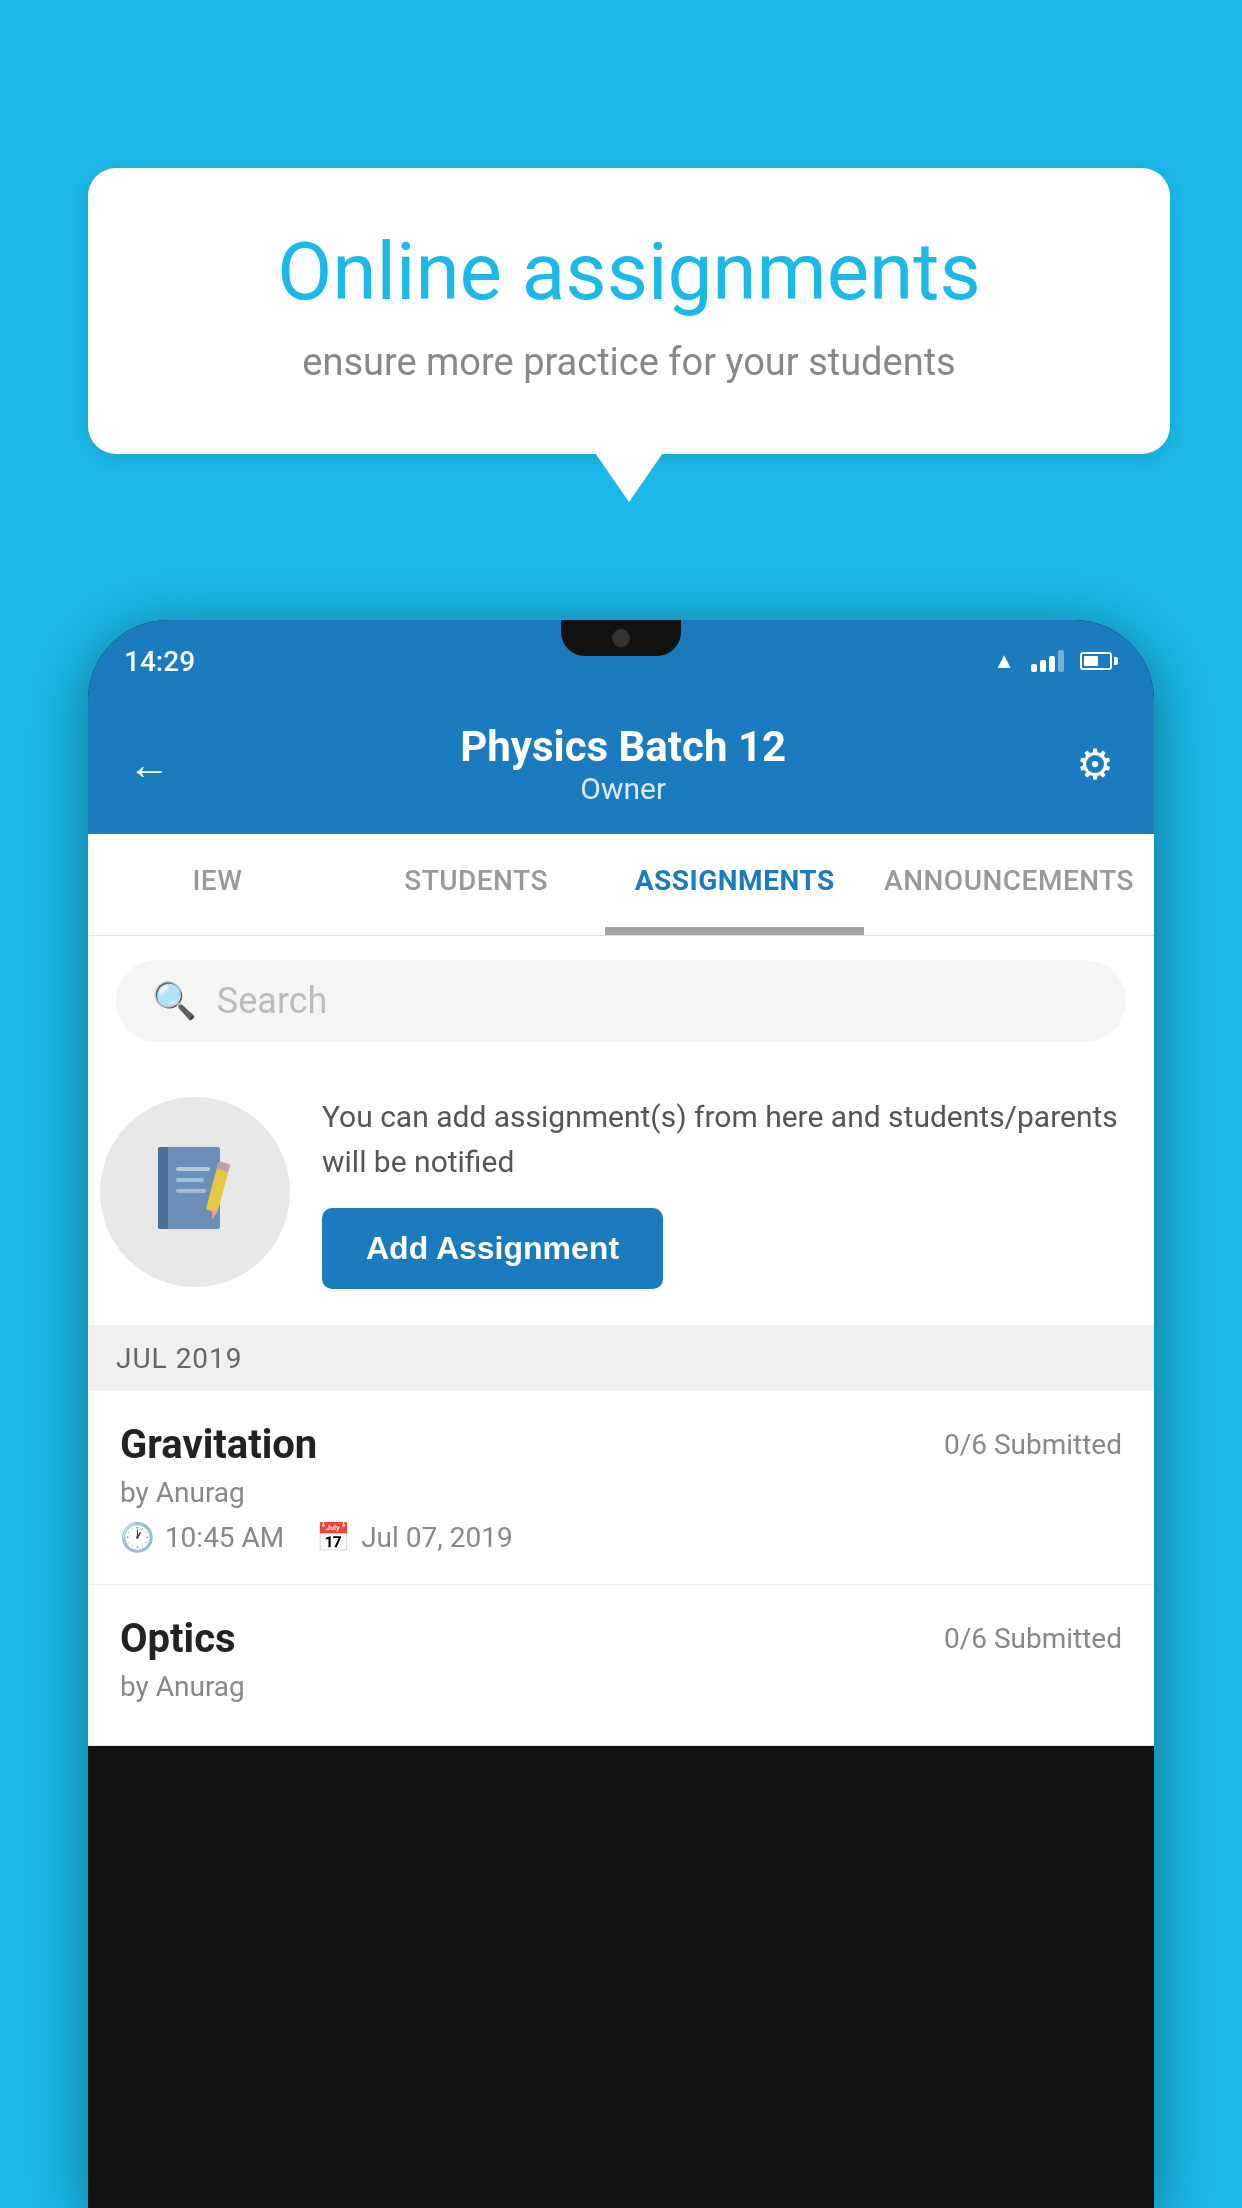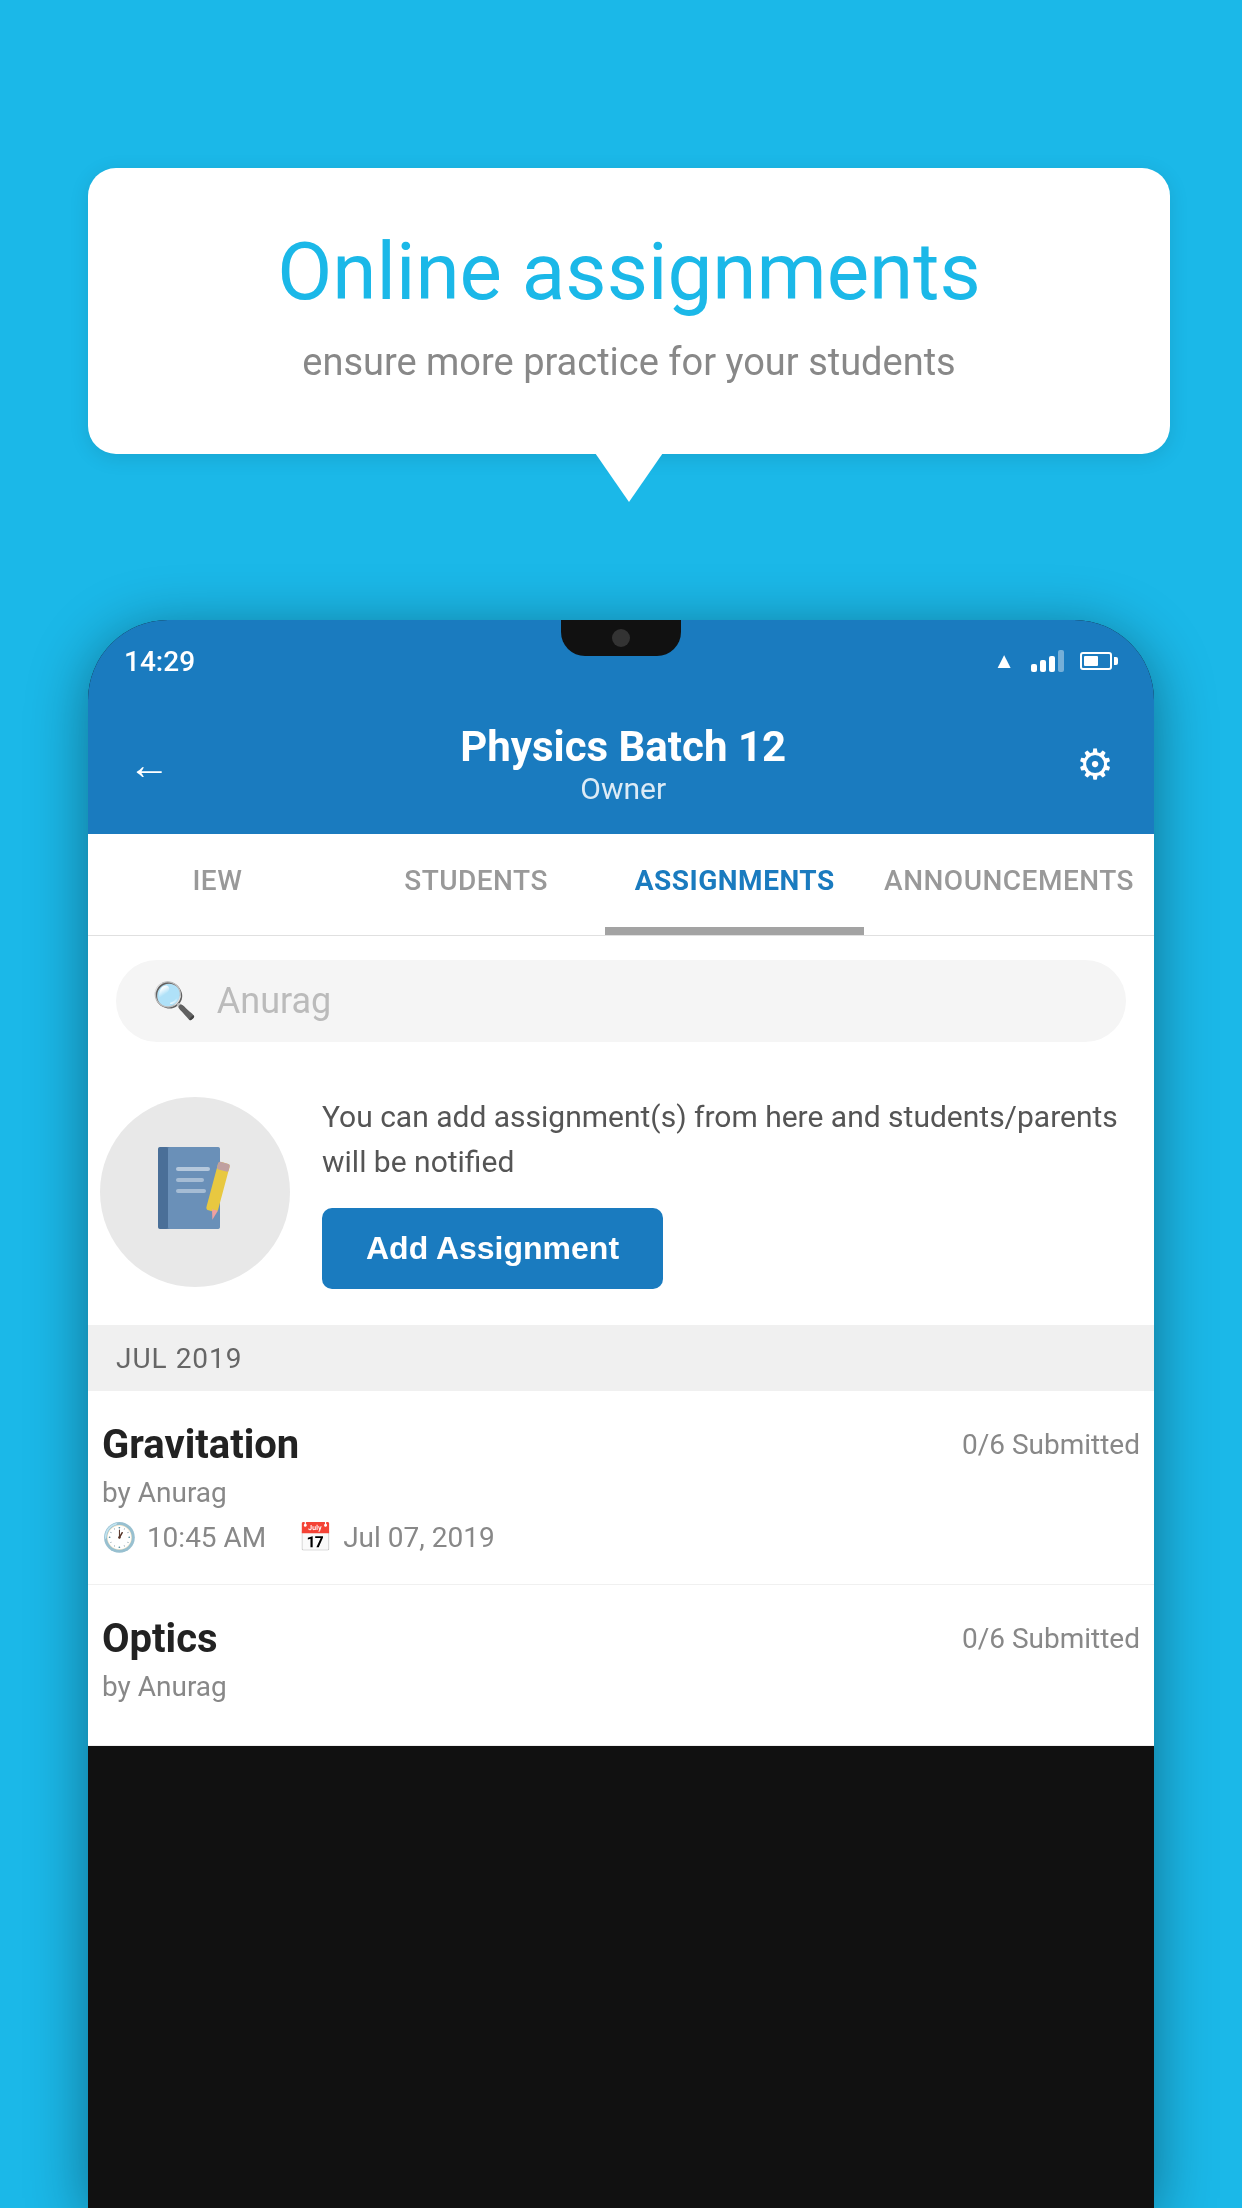--- a/index.html
+++ b/index.html
@@ -252,21 +252,21 @@
       background: #f0f0f0;
       padding: 16px 28px;
       font-size: 28px;
       color: #666;
       font-weight: 400;
       letter-spacing: 1px;
     }
 
     
     .assignment-item {
-      padding: 30px 14px;
+      padding: 30px 32px;
       border-bottom: 1px solid #f0f0f0;
     }
 
     .assignment-row1 {
       display: flex;
       justify-content: space-between;
       align-items: center;
       margin-bottom: 8px;
     }
 
@@ -404,21 +404,21 @@
     <div class="tab-item">IEW</div>
     <div class="tab-item">STUDENTS</div>
     <div class="tab-item active">ASSIGNMENTS</div>
     <div class="tab-item">ANNOUNCEMENTS</div>
   </div>
 
   <div class="content-area">
 
     <div class="search-bar">
       <span class="search-icon-svg">🔍</span>
-      <span class="search-placeholder">Anurag</span>
+      <span class="search-placeholder">Search</span>
     </div>
 
     <div class="promo-box">
       <div class="promo-icon-circle">
 
         <svg class="notebook-icon" viewBox="0 0 90 100" xmlns="http://www.w3.org/2000/svg">
           <rect x="8" y="5" width="62" height="82" rx="4" fill="#5a7fa8"></rect>
           <rect x="8" y="5" width="10" height="82" rx="2" fill="#4a6f98"></rect>
           <rect x="18" y="5" width="52" height="82" rx="2" fill="#6a90b8"></rect>
 

